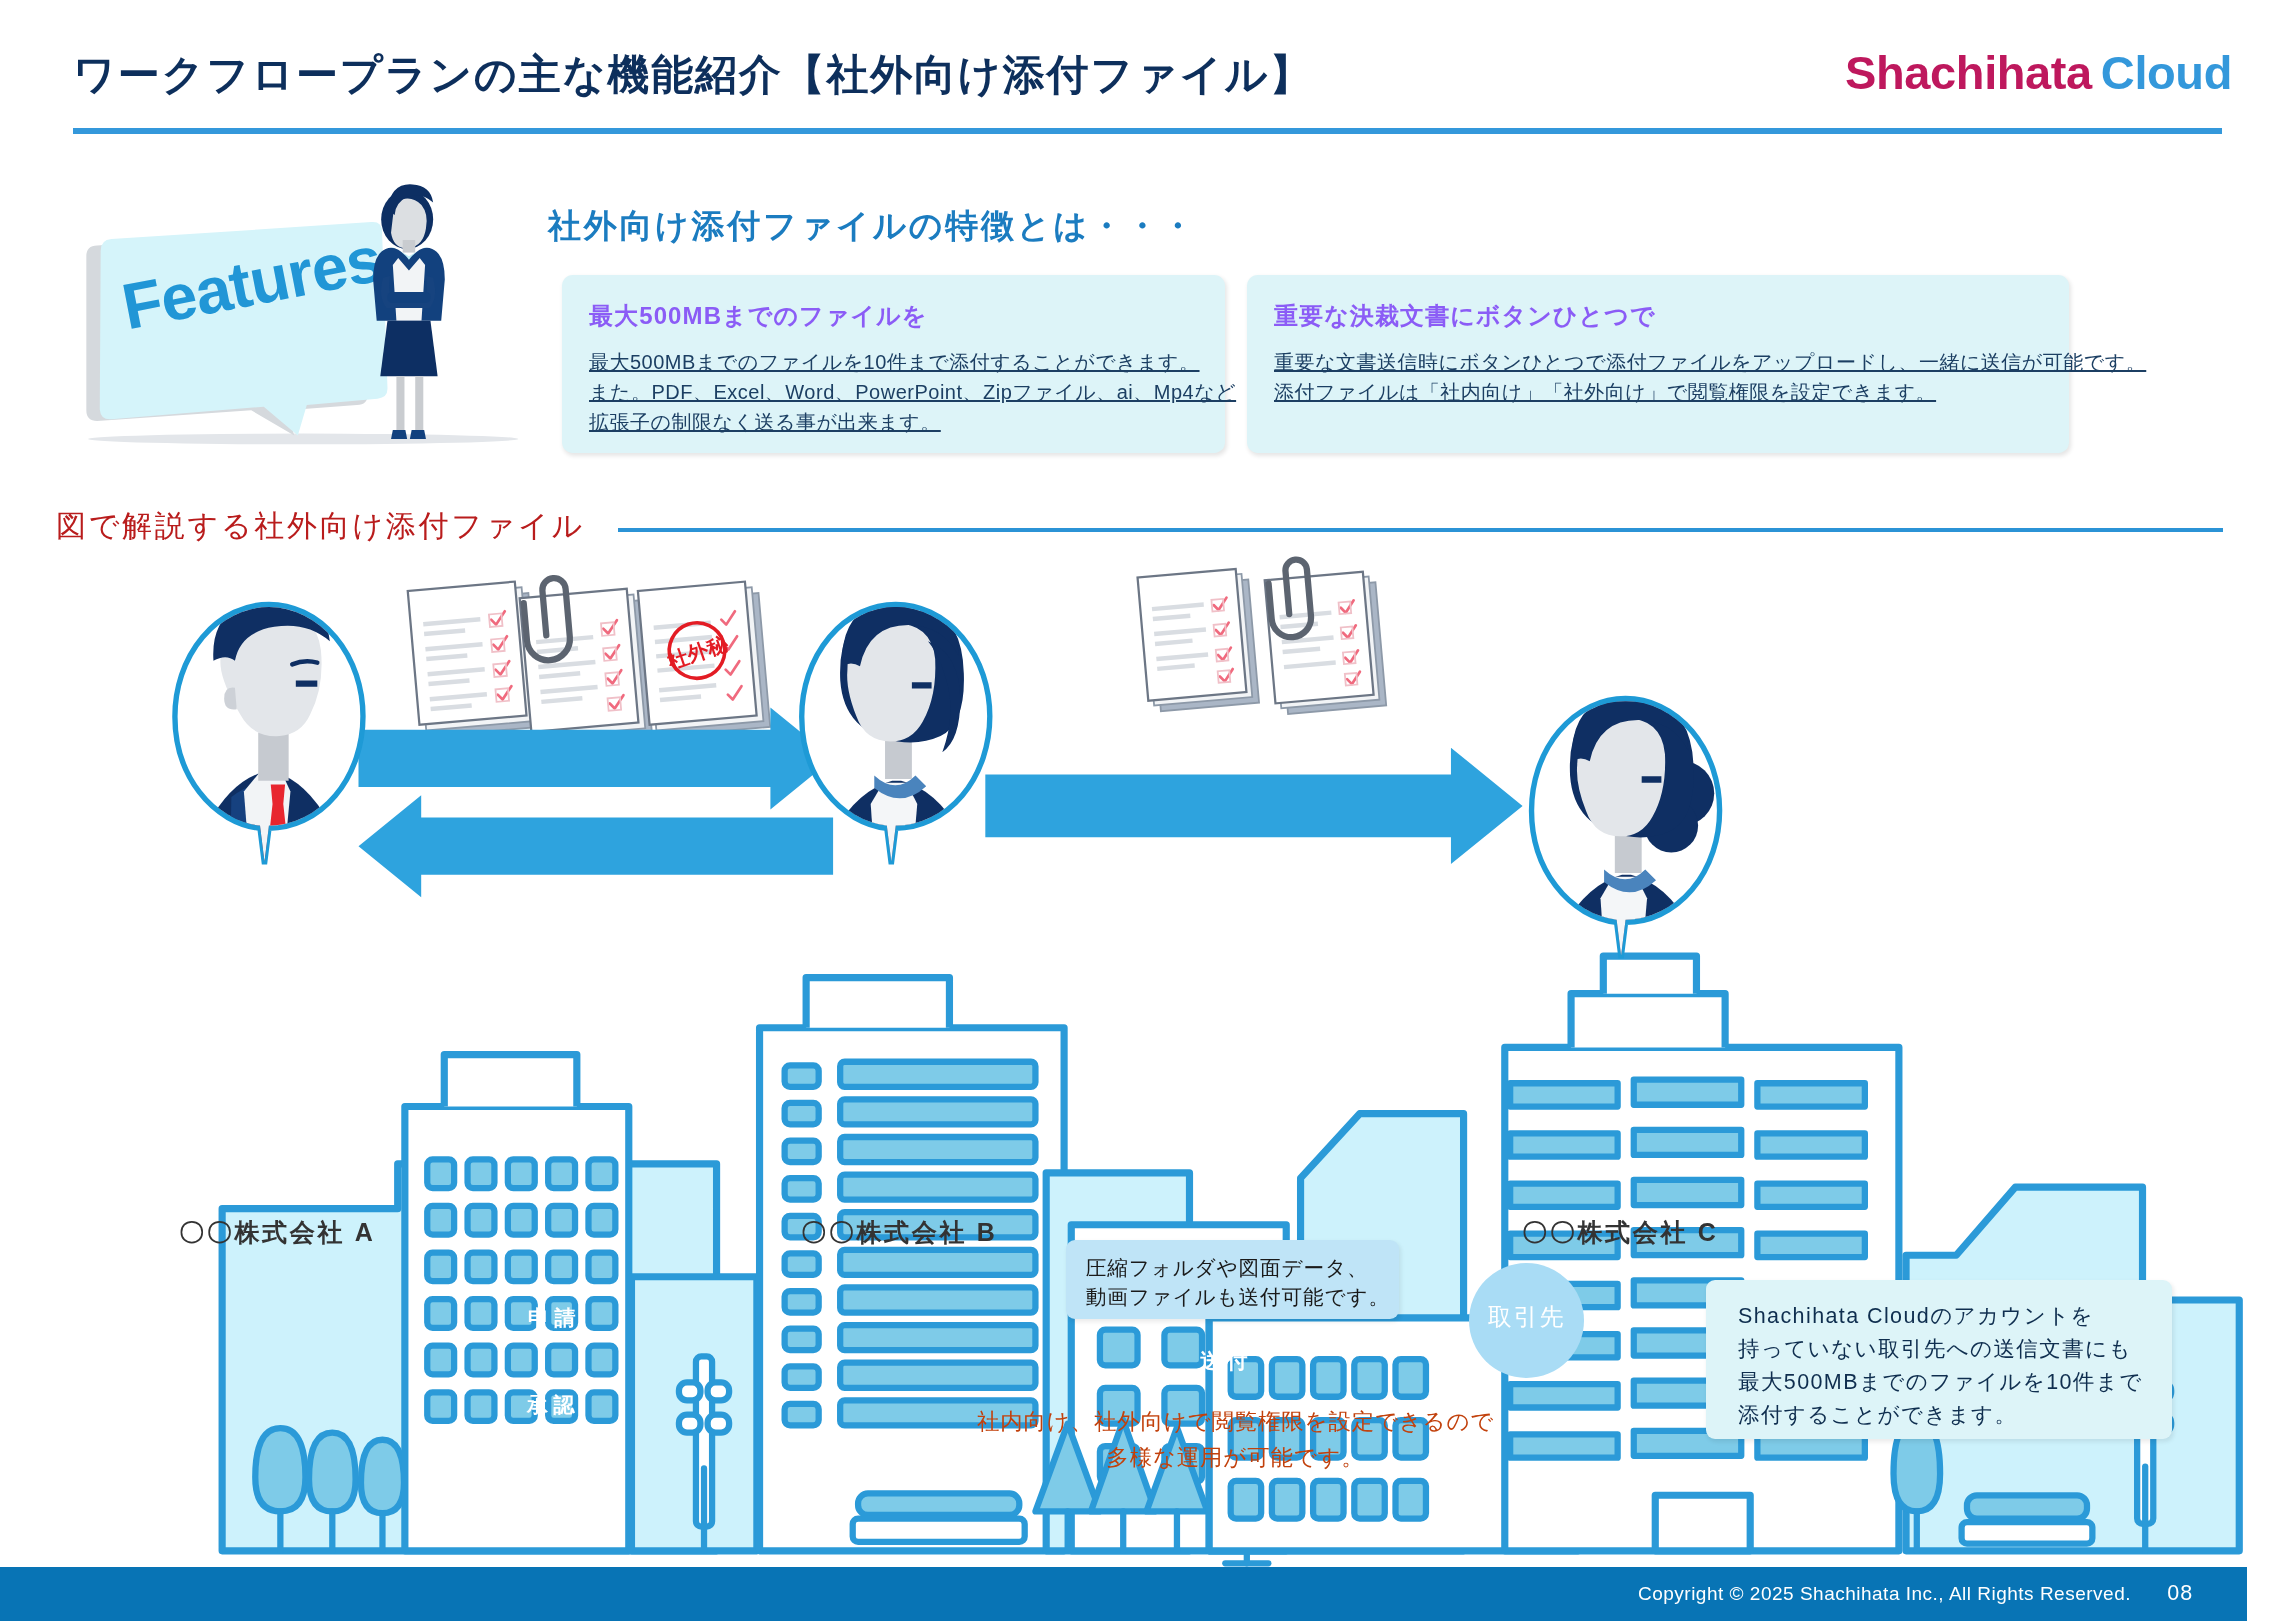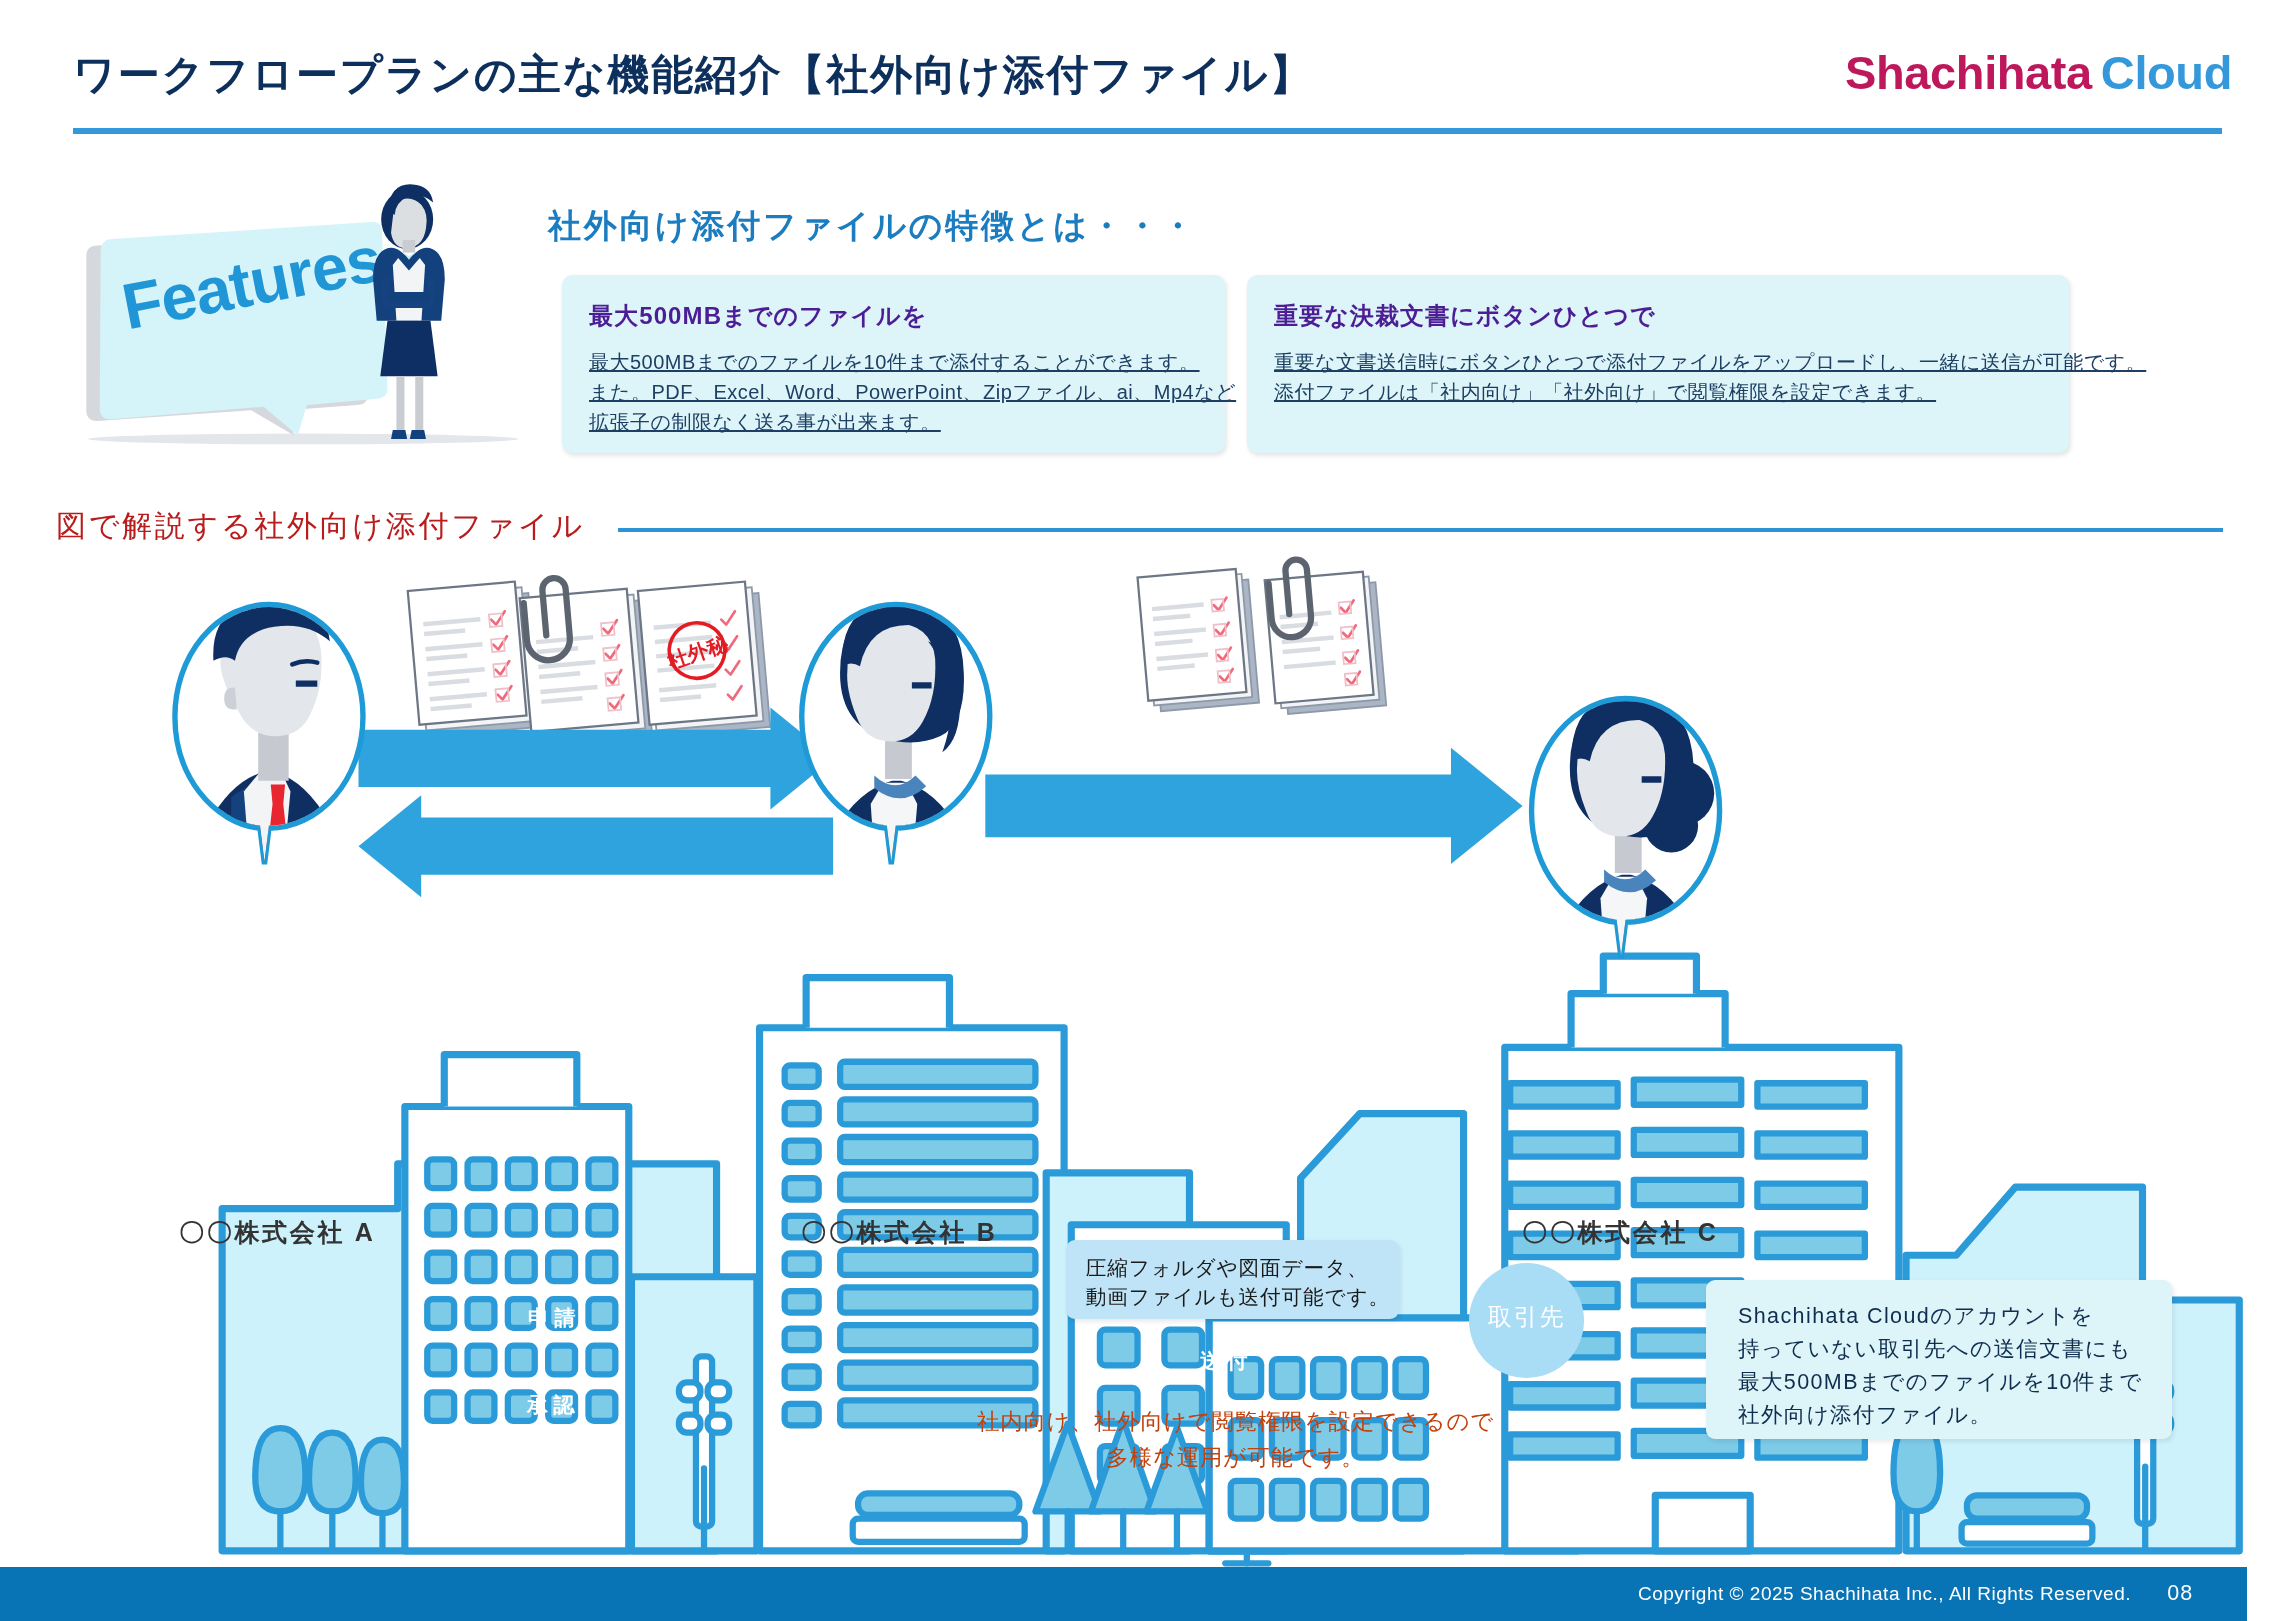--- a/index.html
+++ b/index.html
@@ -38,21 +38,21 @@
   }
   .feature-card {
     position:absolute; top:275px; height:178px;
     background:#ddf4f8; border-radius:10.7px;
     box-shadow:1.8px 2.7px 4.5px rgba(0,0,0,.10);
   }
   #feature-card-0 { left:562px; width:663px; }
   #feature-card-1 { left:1247px; width:822px; }
   .feature-title {
     position:absolute; left:27px; top:25px;
-    font-size:24px; font-weight:700; color:#4c1d95; letter-spacing:1.1px;
+    font-size:24px; font-weight:700; color:#8b5cf6; letter-spacing:1.1px;
     white-space:nowrap;
   }
   .feature-body {
     position:absolute; left:27px; top:72px;
     font-size:20px; line-height:30px; color:#1c3f63; letter-spacing:0.5px;
     white-space:nowrap;
     text-decoration:underline;
   }
 
   
@@ -655,21 +655,21 @@
       <div>圧縮フォルダや図面データ、</div>
       <div>動画ファイルも送付可能です。</div>
     </div>
   </div>
 
   <div class="callout-box" id="callout-account">
     <div class="callout-text">
       <div>Shachihata Cloudのアカウントを</div>
       <div>持っていない取引先への送信文書にも</div>
       <div>最大500MBまでのファイルを10件まで</div>
-      <div>社外向け添付ファイル。</div>
+      <div>添付することができます。</div>
     </div>
   </div>
 
   <div id="note-permissions">
     <div>社内向け、社外向けで閲覧権限を設定できるので</div>
     <div>多様な運用が可能です。</div>
   </div>
 
   <div id="partner-badge">
     <span>取引先</span>

